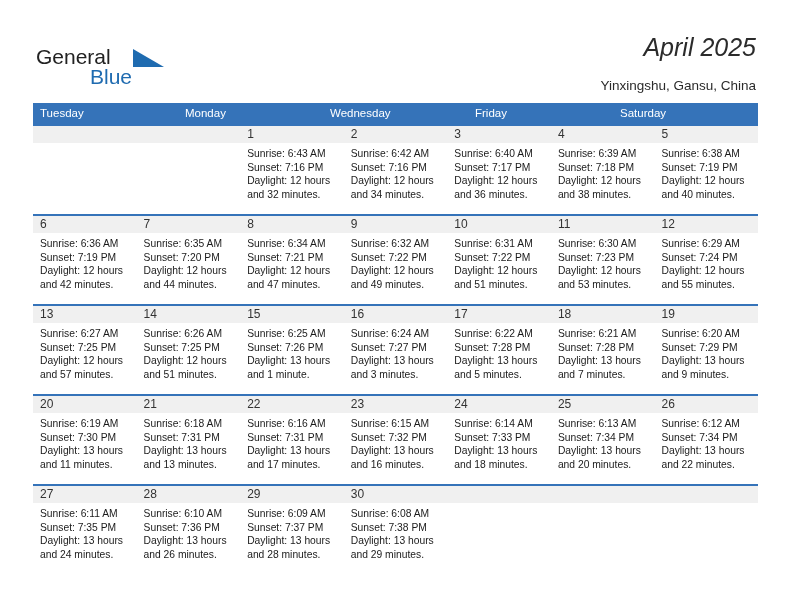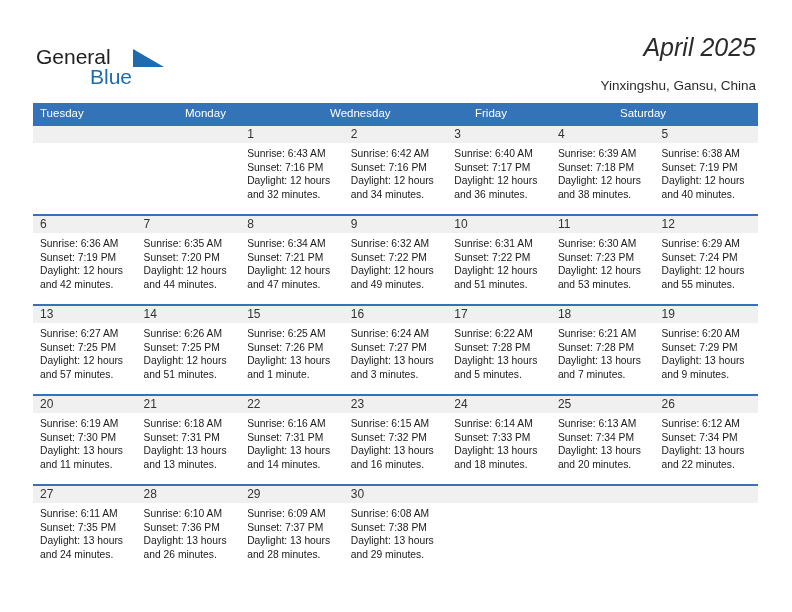--- a/index.html
+++ b/index.html
@@ -369,21 +369,21 @@
             <div class="daycell">
               <div class="line">Sunrise: 6:18 AM</div>
               <div class="line">Sunset: 7:31 PM</div>
               <div class="line dl">Daylight: 13 hours</div>
               <div class="line dl">and 13 minutes.</div>
             </div>
             <div class="daycell">
               <div class="line">Sunrise: 6:16 AM</div>
               <div class="line">Sunset: 7:31 PM</div>
               <div class="line dl">Daylight: 13 hours</div>
-              <div class="line dl">and 14 minutes.</div>
+              <div class="line dl">and 17 minutes.</div>
             </div>
             <div class="daycell">
               <div class="line">Sunrise: 6:15 AM</div>
               <div class="line">Sunset: 7:32 PM</div>
               <div class="line dl">Daylight: 13 hours</div>
               <div class="line dl">and 16 minutes.</div>
             </div>
             <div class="daycell">
               <div class="line">Sunrise: 6:14 AM</div>
               <div class="line">Sunset: 7:33 PM</div>

